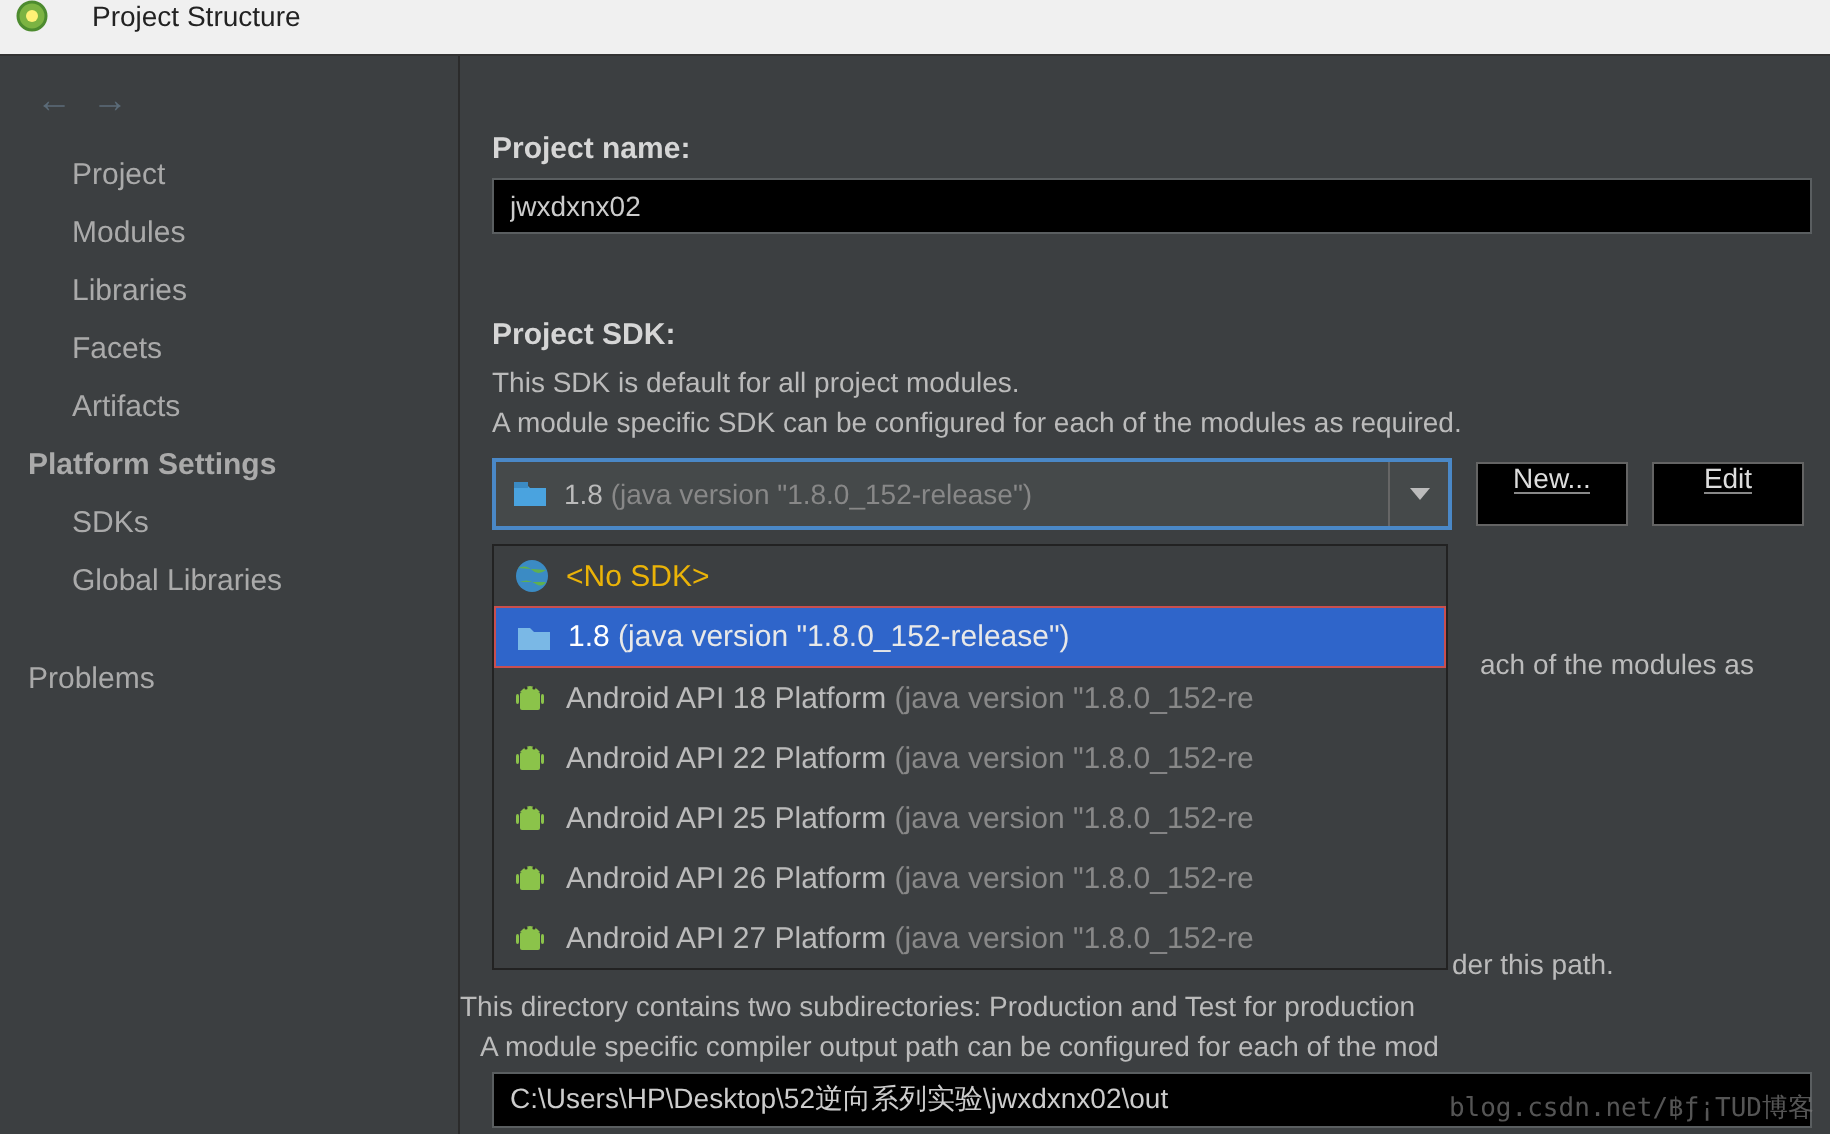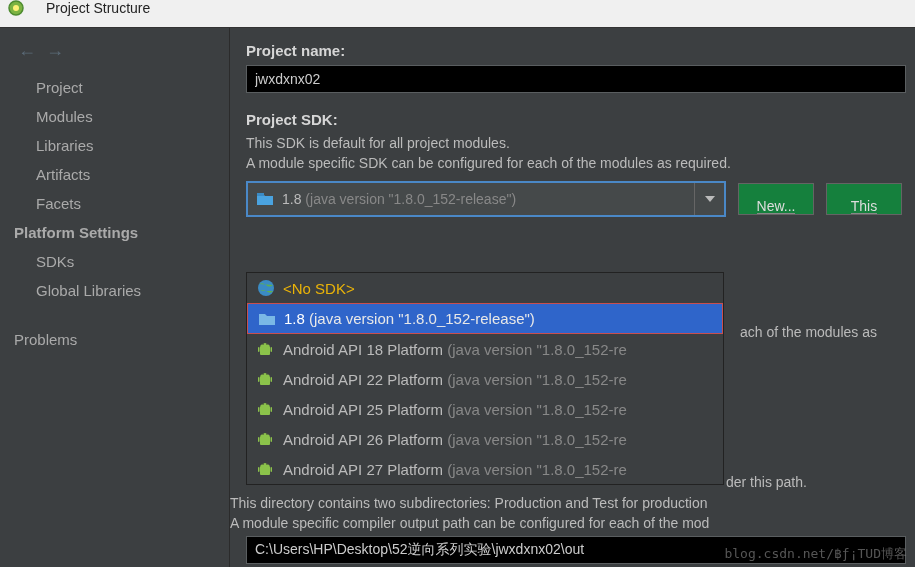--- a/index.html
+++ b/index.html
@@ -6,27 +6,27 @@
 body { background: #3c3f41; color: #bbb; font-size: 14px; overflow: hidden; width: 915px; height: 567px; }
 .titlebar { background: #f0f0f0; height: 28px; display: flex; padding: 0 8px; gap: 22px; color: #222; border-bottom: 1px solid #333; }
 .titlebar svg { flex-shrink: 0; }
 .main-area { display: flex; height: calc(567px - 28px); }
 .sidebar { width: 230px; background: #3c3f41; border-right: 1px solid #2b2b2b; padding-top: 8px; }
 .navbtns { display: flex; gap: 10px; padding: 4px 18px 12px 18px; }
 .navbtn { color: #5b6b78; font-size: 18px; cursor: pointer; }
 .cat { padding: 6px 14px; font-weight: bold; color: #aaa; font-size: 15px; }
 .item { padding: 6px 14px 6px 36px; color: #aaa; cursor: pointer; font-size: 15px; }
 .content { flex: 1; background: #3c3f41; padding: 14px 4px 4px 16px; position: relative; }
-.label { color: #d6d6d6; font-weight: bold; font-size: 15px; margin-bottom: 6px; }
+.label { color: #d6d6d6; font-weight: bold; font-size: 15px; margin-bottom: 6px; margin-top: 24px; }
 .txtinput { width: 660px; background: #000000; border: 1px solid #5a5e60; color: #ccc; padding: 5px 8px; font-size: 14px; margin-bottom: 18px; }
 .desc { color: #bbb; font-size: 14px; line-height: 1.4; }
 .sdkrow { display: flex; gap: 12px; align-items: center; margin-top: 8px; }
 .sdkcombo { width: 480px; height: 36px; border: 2px solid #4a88c7; background: #45494a; display: flex; align-items: center; padding: 0 8px; position: relative; cursor: pointer; }
 .sdkcombo-arrow { position: absolute; right: 0; top: 0; width: 30px; height: 100%; display: flex; align-items: center; justify-content: center; border-left: 1px solid #666; }
-.btn { min-width: 76px; height: 32px; background: #15803d; border: 1px solid #646464; color: #ddd; padding: 0 14px; display: flex; align-items: flex-end; justify-content: center; cursor: pointer; }
+.btn { min-width: 76px; height: 32px; background: #000000; border: 1px solid #646464; color: #ddd; padding: 0 14px; display: flex; align-items: flex-start; justify-content: center; cursor: pointer; }
 .btn span { border-bottom: 1px solid #888; display: inline-block; line-height: 1; }
 .dim { color: #888; }
 .folder-icon { width: 18px; height: 14px; margin-right: 8px; flex-shrink: 0; }
 .android-icon { width: 16px; height: 18px; margin-right: 10px; flex-shrink: 0; }
 .dropdown { position: absolute; top: 244px; left: 16px; width: 478px; background: #3c3f41; border: 1px solid #222; z-index: 10; }
 .dropdown-item { display: flex; align-items: center; padding: 6px 10px; font-size: 15px; cursor: pointer; }
 .di-nosdk { color: #eab308; }
 .di-selected { background: #2f65ca; border: 1px solid #c94f4f; color: #fff; }
 .di-selected .dim { color: #e8e8e8; }
 .bg-text { position: absolute; color: #bbb; font-size: 14px; line-height: 1.5; }
@@ -47,22 +47,22 @@
 <div class="main-area">
 
   <div class="sidebar">
     <div class="navbtns">
       <span class="navbtn">←</span>
       <span class="navbtn">→</span>
     </div>
     <div class="item">Project</div>
     <div class="item">Modules</div>
     <div class="item">Libraries</div>
+    <div class="item">Facets</div>
     <div class="item">Artifacts</div>
-    <div class="item">Facets</div>
     <div class="cat">Platform Settings</div>
     <div class="item">SDKs</div>
     <div class="item">Global Libraries</div>
     <div style="height:20px"></div>
     <div class="item" style="padding-left:14px">Problems</div>
   </div>
 
   <div class="content">
     <div class="label">Project name:</div>
     <input class="txtinput" value="jwxdxnx02" style="">
@@ -81,29 +81,29 @@
         <div class="sdkcombo-arrow">
           <svg width="10" height="6" viewBox="0 0 10 6">
               <path d="M0 0 L10 0 L5 6 Z" fill="#bbb"></path>
             </svg>
         </div>
       </div>
       <div class="btn">
           <span>New...</span>
         </div>
       <div class="btn">
-          <span>This</span>
+          <span>Edit</span>
         </div>
     </div>
 
     
     <div class="bg-text" style="top:294px; left:510px;">ach of the modules as</div>
     <div class="bg-text" style="top:444px; left:496px;">der this path.</div>
     <div class="bg-text" style="top:465px; left:0px; padding-left:0;">This directory contains two subdirectories: Production and Test for production</div>
-    <div class="bg-text" style="top:485px; left:0px;text-align:right;">A module specific compiler output path can be configured for each of the mod</div>
+    <div class="bg-text" style="top:485px; left:10px;text-align:right;">A module specific compiler output path can be configured for each of the mod</div>
     <input class="txtinput" style="position: absolute; top: 508px; left: 16px; width: 660px; margin: 0px;" value="C:\Users\HP\Desktop\52逆向系列实验\jwxdxnx02\out">
 
     
     <div class="dropdown">
       <div class="dropdown-item di-nosdk">
         <svg class="globe-icon" viewBox="0 0 18 18">
           <circle cx="9" cy="9" r="8" fill="#3b8bc4"></circle>
           <path d="M2 5 Q6 3 9 6 Q12 9 16 6" fill="#5fb04f"></path>
           <path d="M3 12 Q7 10 11 13 Q14 15 16 12" fill="#5fb04f"></path>
         </svg>

